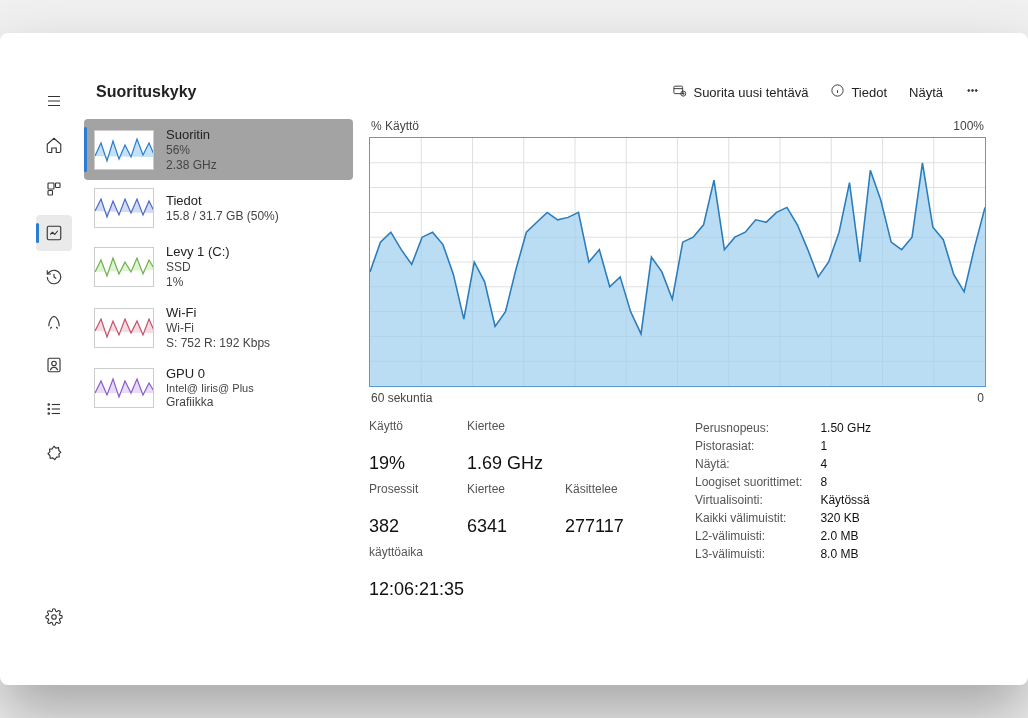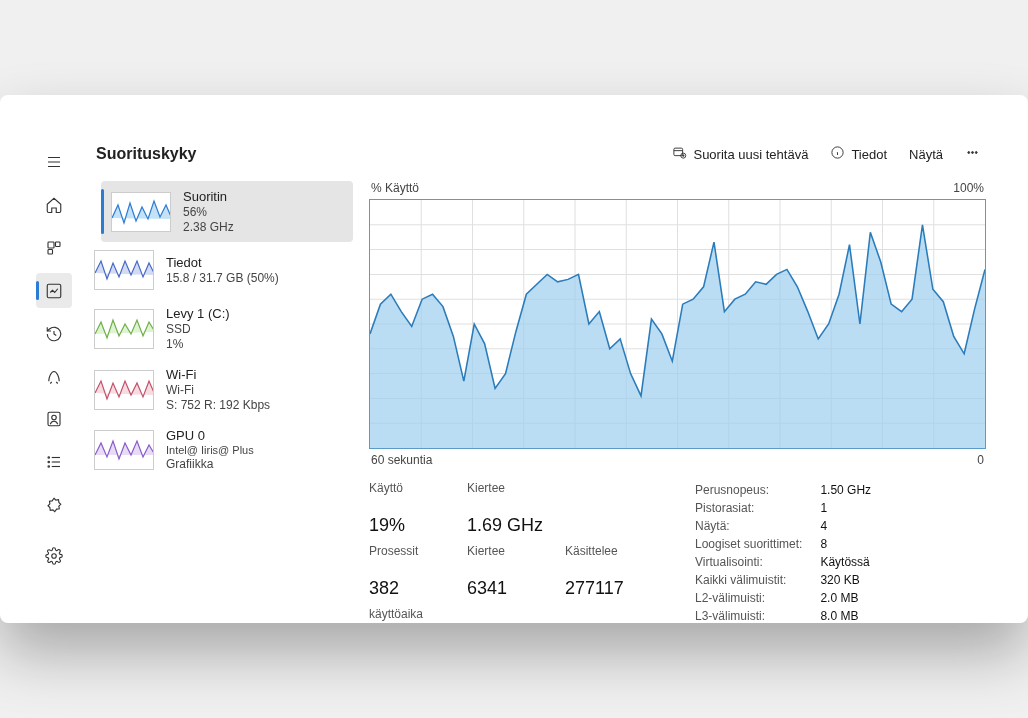--- a/index.html
+++ b/index.html
@@ -1,34 +1,34 @@
 <!DOCTYPE html>
 <html><head>
   <meta charset="utf-8">
   <style>
     * { box-sizing: border-box; margin: 0; padding: 0; }
     body { font-family: "Segoe UI", -apple-system, sans-serif; background: #f0f0f0; display: flex; align-items: center; justify-content: center; height: 100vh; }
-    .window { width: 1028px; height: 528px; background: #fff; border-radius: 8px; box-shadow: 0 30px 60px rgba(0,0,0,0.3); overflow: hidden; display: flex; flex-direction: column; position: relative; padding: 40px 30px; }
+    .window { width: 1028px; height: 652px; background: #fff; border-radius: 8px; box-shadow: 0 30px 60px rgba(0,0,0,0.3); overflow: hidden; display: flex; flex-direction: column; position: relative; padding: 40px 30px; }
     .app { display: flex; width: 100%; height: 100%; background: #fff; border-radius: 8px; }
     .nav-rail { width: 48px; display: flex; flex-direction: column; align-items: center; padding: 10px 0; gap: 8px; }
     .nav-rail-spacer { flex: 1; }
     .nav-icon { width: 36px; height: 36px; display: flex; align-items: center; justify-content: center; border-radius: 4px; color: #555; cursor: pointer; }
     .nav-icon.active { background: #eaeaea; position: relative; }
     .nav-icon.active::before { content:''; position:absolute; left:0; top:8px; bottom:8px; width:3px; background:#2b7cd3; border-radius:3px; }
     .nav-icon svg { width: 18px; height: 18px; stroke: #333; fill: none; stroke-width: 1.5; }
     .main { flex: 1; display: flex; flex-direction: column; }
     .header { display: flex; align-items: center; padding: 10px 18px 14px 18px; gap: 22px; }
     .header-title { font-size: 16px; font-weight: 600; color: #222; }
     .header-spacer { flex: 1; }
     .header-action { display: flex; align-items: center; gap: 6px; font-size: 13px; color: #222; cursor: pointer; }
     .header-action svg { width: 15px; height: 15px; stroke: #333; fill: none; stroke-width: 1.5; }
     .content { flex: 1; display: flex; }
     .sidebar { width: 285px; padding: 4px 10px 4px 6px; }
     .resource { display: flex; align-items: center; gap: 12px; padding: 8px 10px; border-radius: 4px; cursor: pointer; }
-    .resource.selected { background: #e5e5e5; position: relative; margin-left: 17px; }
+    .resource.selected { background: #a3a3a3; position: relative; }
     .resource.selected::before { content:''; position:absolute; left:0; top:8px; bottom:8px; width:3px; background:#2b7cd3; border-radius:3px; }
     .thumb { width: 60px; height: 40px; border: 1px solid #ccc; position: relative; overflow: hidden; background: #fff; }
     .thumb svg { display:block; }
     .res-info { display: flex; flex-direction: column; gap: 1px; font-size: 12px; color: #444; }
     .res-title { font-size: 13px; color: #222; }
     .details { flex: 1; padding: 4px 12px 0 6px; display: flex; flex-direction: column; }
     .chart-top { display: flex; justify-content: space-between; font-size: 12px; color: #444; padding: 0 2px 4px 2px; }
     .chart { height: 250px; border: 1px solid #5a9bc9; position: relative; overflow: hidden; }
     .chart-bottom { display: flex; justify-content: space-between; font-size: 12px; color: #444; padding: 4px 2px 14px 2px; }
     .stats-row { display: flex; }

